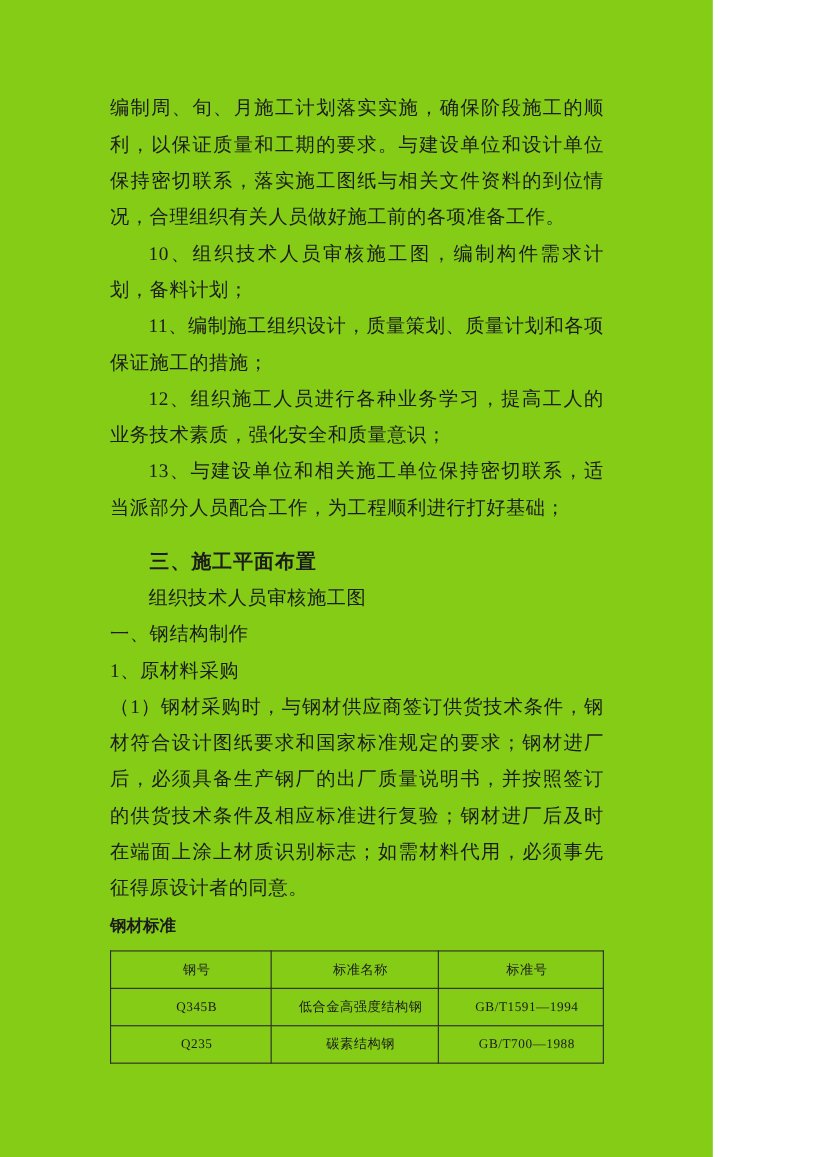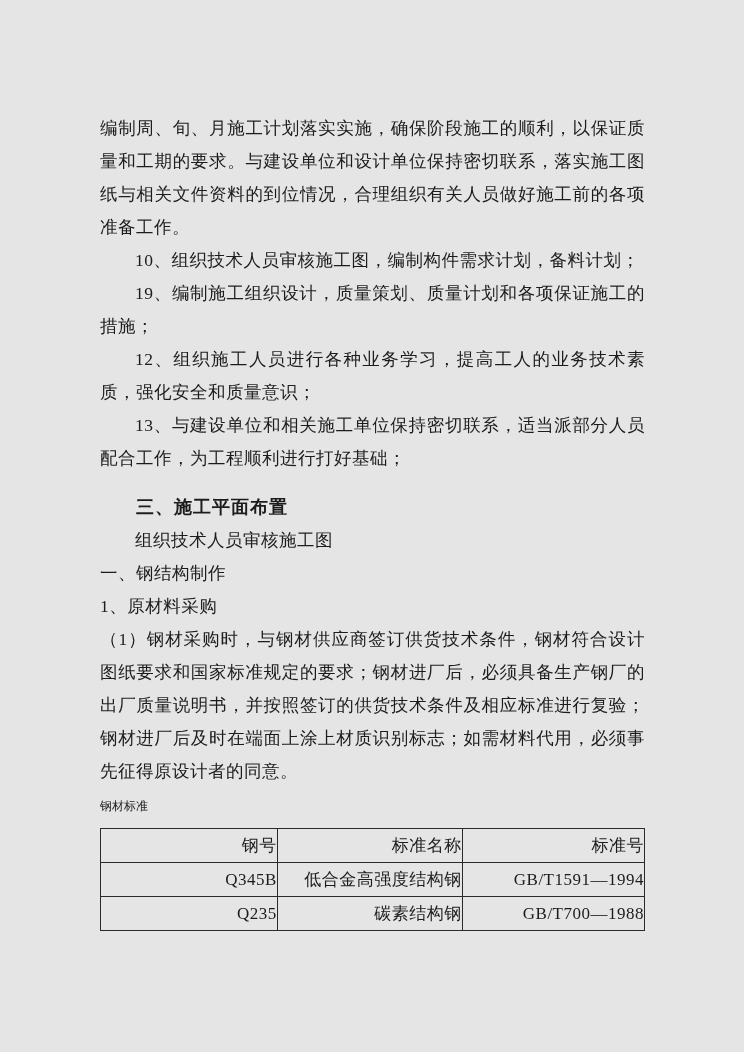--- a/index.html
+++ b/index.html
@@ -1,22 +1,22 @@
 <!DOCTYPE html>
 <html><head>
 <meta charset="utf-8">
 <style>
   * { margin: 0; padding: 0; box-sizing: border-box; }
   html, body { background: #ffffff; }
   .page {
     position: relative;
-    width: 744px;
+    width: 648px;
     height: 1052px;
-    background: #e5e5e5;
-    padding: 112px 99px 0 100px;
+    background: #84cc16;
+    padding: 82px 99px 0 100px;
     font-family: "Liberation Serif", "DejaVu Serif", serif;
     color: #1c1c1c;
     overflow: hidden;
   }
   .body-text {
     font-size: 17.5px;
     line-height: 33px;
     text-align: justify;
     letter-spacing: 0.5px;
   }
@@ -30,56 +30,57 @@
     margin-top: 16px;
   }
   .chapter-heading {
     font-size: 21.5px;
     line-height: 40px;
     font-weight: bold;
     text-indent: 1.85em;
     letter-spacing: 1px;
   }
   .table-caption {
-    font-size: 12px;
+    font-size: 15px;
     line-height: 33px;
     margin-top: 2px;
+    font-weight: bold;
   }
   table.std-table {
     width: 100%;
     border-collapse: collapse;
     margin-top: 5px;
     table-layout: fixed;
   }
   table.std-table th, table.std-table td {
     border: 1.6px solid #2a2a2a;
-    font-size: 17px;
+    font-size: 12px;
     font-weight: normal;
-    text-align: right;
+    text-align: center;
     vertical-align: middle;
     padding: 0 0 0 11px;
     letter-spacing: 0.5px;
   }
   table.std-table th { height: 34px; }
   table.std-table td { height: 34px; }
   col.c1 { width: 32.5%; }
   col.c2 { width: 34%; }
   col.c3 { width: 33.5%; }
   .after-table { margin-top: 8px; }
 </style>
 </head>
 <body>
 
 <div class="page">
 
   <p class="body-text">编制周、旬、月施工计划落实实施，确保阶段施工的顺利，以保证质量和工期的要求。与建设单位和设计单位保持密切联系，落实施工图纸与相关文件资料的到位情况，合理组织有关人员做好施工前的各项准备工作。</p>
 
   <p class="body-text indent">10、组织技术人员审核施工图，编制构件需求计划，备料计划；</p>
 
-  <p class="body-text indent">19、编制施工组织设计，质量策划、质量计划和各项保证施工的措施；</p>
+  <p class="body-text indent">11、编制施工组织设计，质量策划、质量计划和各项保证施工的措施；</p>
 
   <p class="body-text indent">12、组织施工人员进行各种业务学习，提高工人的业务技术素质，强化安全和质量意识；</p>
 
   <p class="body-text indent">13、与建设单位和相关施工单位保持密切联系，适当派部分人员配合工作，为工程顺利进行打好基础；</p>
 
   <p class="section-heading">三、施工平面布置</p>
 
   <p class="body-text indent">组织技术人员审核施工图</p>
 
 

